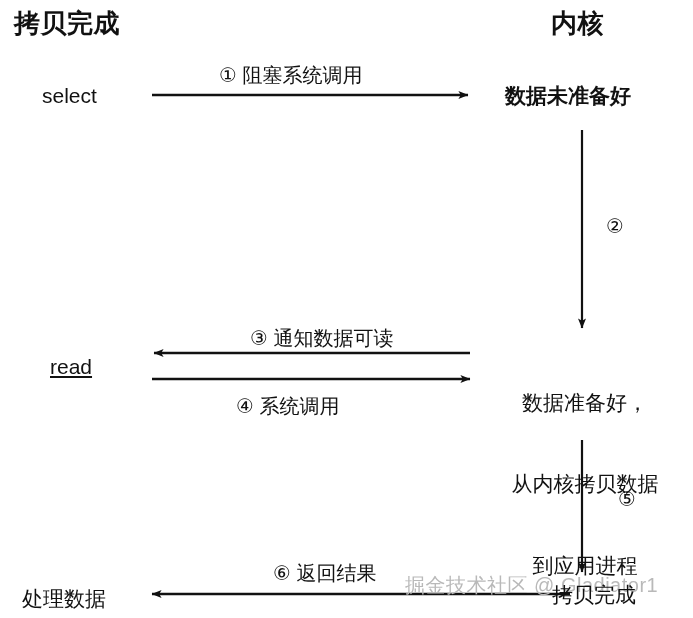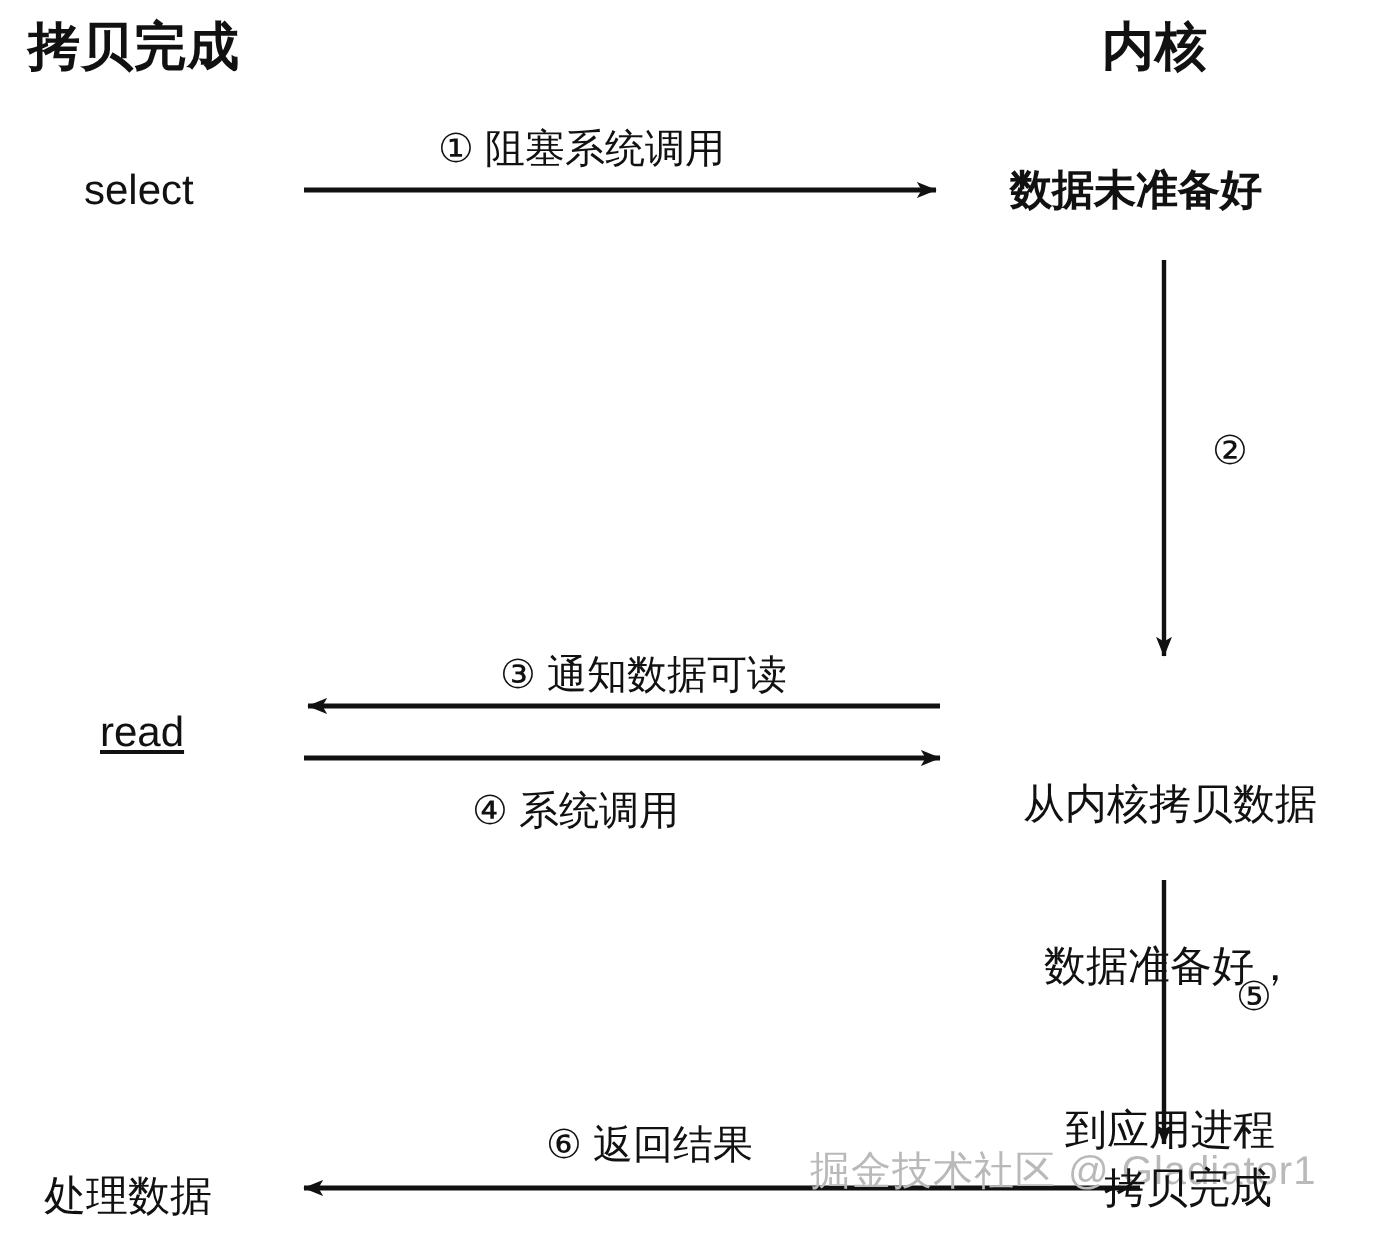--- a/index.html
+++ b/index.html
@@ -90,22 +90,22 @@
   <div class="lbl title" style="left:14px; top:10px;">拷贝完成</div>
   <div class="lbl title" style="left:551px; top:10px;text-align:right;">内核</div>
 
   <div class="lbl apiname" style="left:42px; top:85px;">select</div>
   <div class="lbl apiname" style="left:50px; top:356px;text-decoration:underline;">read</div>
   <div class="lbl cn" style="left:22px; top:588px;">处理数据</div>
 
   <div class="lbl cn" style="left:505px; top:85px;font-weight:bold;">数据未准备好</div>
 
   <div class="lbl cn multi" style="left:501px; top:334px; width:168px;">
+    <div>数据准备好，</div>
     <div>从内核拷贝数据</div>
-    <div>数据准备好，</div>
     <div>到应用进程</div>
   </div>
 
   <div class="lbl cn" style="left:535px; top:584px;margin-left:17px;">拷贝完成</div>
 
   <div class="lbl step" style="left:219px; top:65px;">① 阻塞系统调用</div>
   <div class="lbl step" style="left:606px; top:216px;">②</div>
   <div class="lbl step" style="left:219px; top:328px;margin-left:31px;">③ 通知数据可读</div>
   <div class="lbl step" style="left:236px; top:396px;">④ 系统调用</div>
   <div class="lbl step" style="left:618px; top:489px;">⑤</div>

